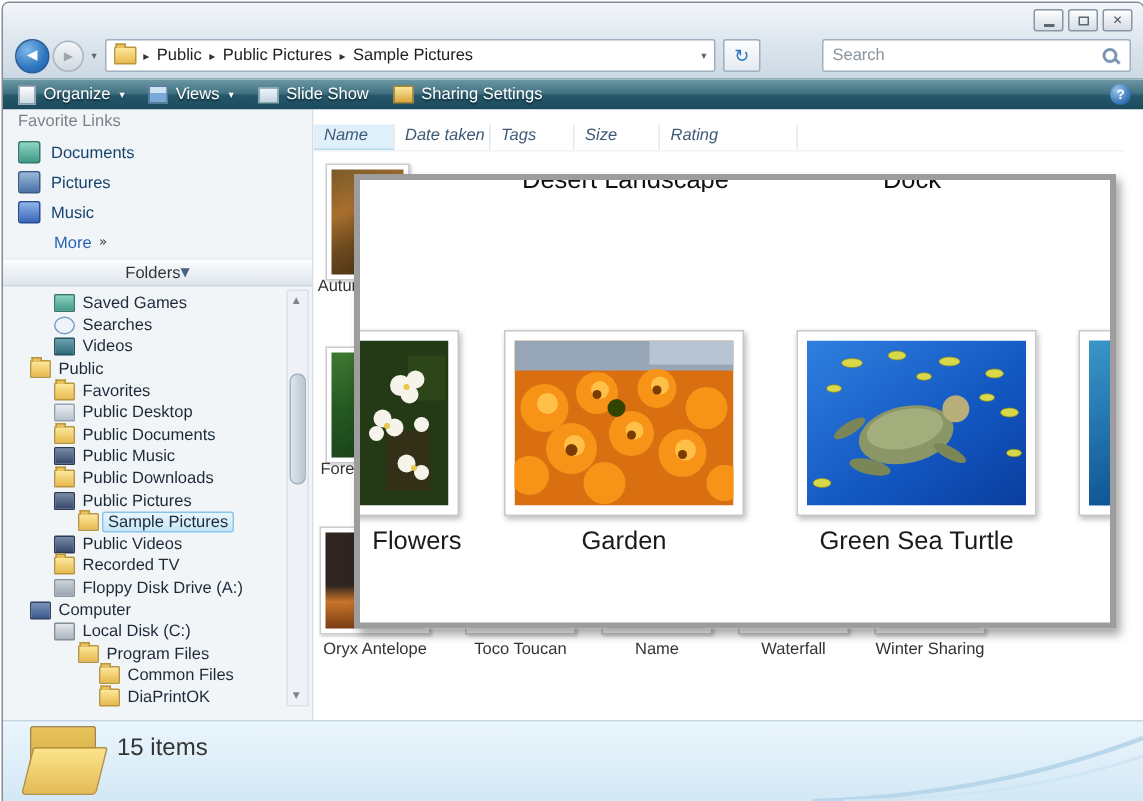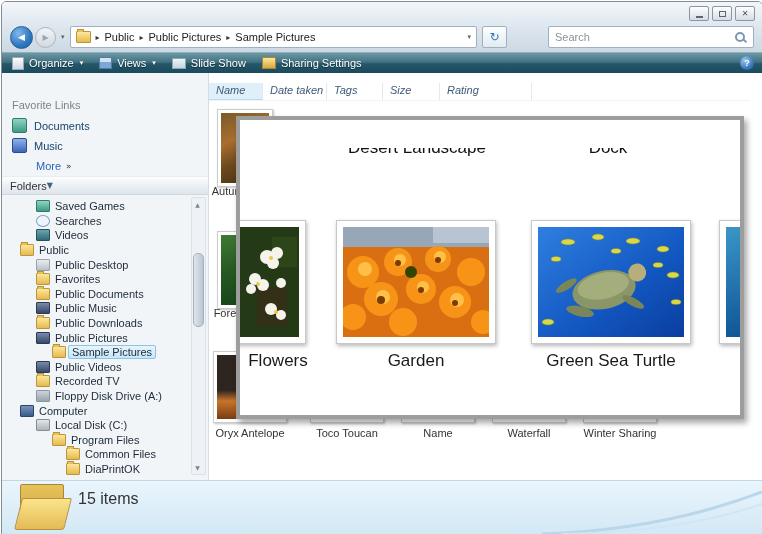--- a/index.html
+++ b/index.html
@@ -53,30 +53,30 @@
     linear-gradient(#cfe3f4,#cfe3f4) 0 0/11px 4px no-repeat,#7aa8d8;border:1px solid #5a7a9a;}
   .i-slideshow{width:12px;height:9px;background:linear-gradient(#eef4fa,#c4d4e2);border:1px solid #8aa;}
   .i-sharing{width:12px;height:10px;background:linear-gradient(#fce79a,#d8a83f);border:1px solid #a8853a;}
   .help-btn{position:absolute;right:8px;width:14px;height:14px;border-radius:50%;
     background:radial-gradient(circle at 35% 30%,#9cc7ee,#2f6fb2 70%);color:#fff;font-size:9px;
     font-weight:bold;display:flex;align-items:center;justify-content:center;text-shadow:none;}
   
   .main{display:flex;height:408px;position:relative;}
   .sidebar{width:206px;background:#f2f5f8;border-right:1px solid #d4dce4;position:relative;
     font-size:11px;flex:0 0 auto;}
-  .fav-header{color:#7a828c;padding:2px 0 5px 10px;margin-top:24px;}
+  .fav-header{color:#7a828c;padding:2px 0 5px 10px;}
   .fav-item{display:flex;align-items:center;gap:7px;padding:2px 0 3px 10px;color:#16436e;}
   .fi{width:13px;height:13px;border-radius:2px;flex:0 0 auto;}
   .fi-doc{background:linear-gradient(#8fd4c4,#3f9a86);border:1px solid #2f7a68;}
   .fi-pic{background:linear-gradient(#9ab8d8,#4a72a8);border:1px solid #3a5a88;}
   .fi-music{background:linear-gradient(#8fb4e8,#3a66b8);border:1px solid #2a4a98;}
   .more-row{padding:4px 0 4px 34px;color:#2a63b8;display:flex;gap:5px;align-items:center;}
   .more-arrows{color:#333;font-size:9px;}
   .folders-band{height:17px;background:linear-gradient(#fcfdfe,#dde5ec);border-top:1px solid #e8edf2;
-    border-bottom:1px solid #cfd7df;display:flex;align-items:center;justify-content:flex-start;
+    border-bottom:1px solid #cfd7df;display:flex;align-items:center;justify-content:center;
     padding:0 8px;color:#333;}
   .band-caret{font-size:8px;color:#46627f;}
   .tree{position:relative;padding-top:4px;height:283px;overflow:hidden;}
   .t-row{height:14.6px;display:flex;align-items:center;gap:5px;color:#1d2a38;}
   .t-label{white-space:nowrap;}
   .t-row.selected .t-label{background:linear-gradient(#e8f5fd,#c6e6f8);border:1px solid #8ac5e8;
     border-radius:2px;padding:0 3px;margin-left:-3px;}
   .ico{width:12px;height:10px;flex:0 0 auto;position:relative;border-radius:1px;}
   .ico-folder{background:linear-gradient(#fce79a,#e8b94f);border:1px solid #b9963c;}
   .ico-folder::before{content:"";position:absolute;top:-3px;left:0;width:5px;height:2px;
@@ -111,21 +111,21 @@
   .img-autumn{width:48px;height:70px;background:linear-gradient(155deg,#7a5a2a,#a86f2e 35%,#6e4a1e 60%,#3c2a12);}
   .img-forestf{width:48px;height:70px;background:linear-gradient(165deg,#3f7a33,#265a22 45%,#174018);}
   .img-oryx{width:66px;height:64px;background:linear-gradient(#2e2420 55%,#c9742a 72%,#7a3c14);}
   .img-toco{width:66px;height:64px;background:linear-gradient(#14301a 55%,#3f7a33 80%,#5a944a);}
   .img-tree{width:66px;height:64px;background:linear-gradient(#8a6e46 50%,#6e5632);}
   .img-waterfall{width:66px;height:64px;background:linear-gradient(#8a9898 50%,#c2ccca);}
   .img-winter{width:66px;height:64px;background:linear-gradient(#7e1c26 50%,#a83440);}
   
   .overlay{position:absolute;left:27px;top:43px;width:500px;height:295px;background:#fff;
     border:4px solid #9d9d9d;box-shadow:3px 4px 6px rgba(0,0,0,.35);overflow:hidden;}
-  .ov-clip{position:absolute;top:0;height:8px;overflow:hidden;text-align:center;color:#111;margin-top:28px;}
+  .ov-clip{position:absolute;top:0;height:8px;overflow:hidden;text-align:center;color:#111;}
   .ov-clip span{display:block;font-size:17px;margin-top:-10px;}
   .ov-thumb{position:absolute;top:100px;background:#fff;border:1px solid #c8c8c8;padding:6px;
     box-shadow:1px 2px 4px rgba(0,0,0,.28);box-sizing:border-box;}
   .ov-label{position:absolute;top:231px;font-size:17px;color:#1a1a1a;text-align:center;
     white-space:nowrap;}
   
   .statusbar{position:absolute;bottom:0;left:0;right:0;height:53px;
     background:linear-gradient(#eaf5fc,#d3e8f5);border-top:1px solid #c2d6e4;}
   .status-text{position:absolute;left:76px;top:9px;font-size:16px;color:#333;}
   .folder-big{position:absolute;left:12px;bottom:4px;width:54px;height:48px;}
@@ -197,20 +197,24 @@
 
   <div class="main">
 
     <div class="sidebar">
       <div class="fav-header">Favorite Links</div>
       <div class="fav-item">
         <span class="fi fi-doc"></span>
         <span>Documents</span>
       </div>
       <div class="fav-item">
+        <span class="fi fi-pic"></span>
+        <span>Pictures</span>
+      </div>
+      <div class="fav-item">
         <span class="fi fi-music"></span>
         <span>Music</span>
       </div>
       <div class="more-row">
         <span>More</span>
         <span class="more-arrows glyph">»</span>
       </div>
       <div class="folders-band">
         <span>Folders</span>
         <span class="band-caret glyph">▼</span>
@@ -226,26 +230,26 @@
           </div>
         <div class="t-row" style="padding-left:34px">
             <span class="ico ico-videos"></span>
             <span class="t-label">Videos</span>
           </div>
         <div class="t-row" style="padding-left:18px">
             <span class="ico ico-folder"></span>
             <span class="t-label">Public</span>
           </div>
         <div class="t-row" style="padding-left:34px">
+            <span class="ico ico-folder"></span>
+            <span class="t-label">Favorites</span>
+          </div>
+        <div class="t-row" style="padding-left:34px">
             <span class="ico ico-desktop"></span>
             <span class="t-label">Public Desktop</span>
-          </div>
-        <div class="t-row" style="padding-left:34px">
-            <span class="ico ico-folder"></span>
-            <span class="t-label">Favorites</span>
           </div>
         <div class="t-row" style="padding-left:34px">
             <span class="ico ico-folder"></span>
             <span class="t-label">Public Documents</span>
           </div>
         <div class="t-row" style="padding-left:34px">
             <span class="ico ico-media"></span>
             <span class="t-label">Public Music</span>
           </div>
         <div class="t-row" style="padding-left:34px">

